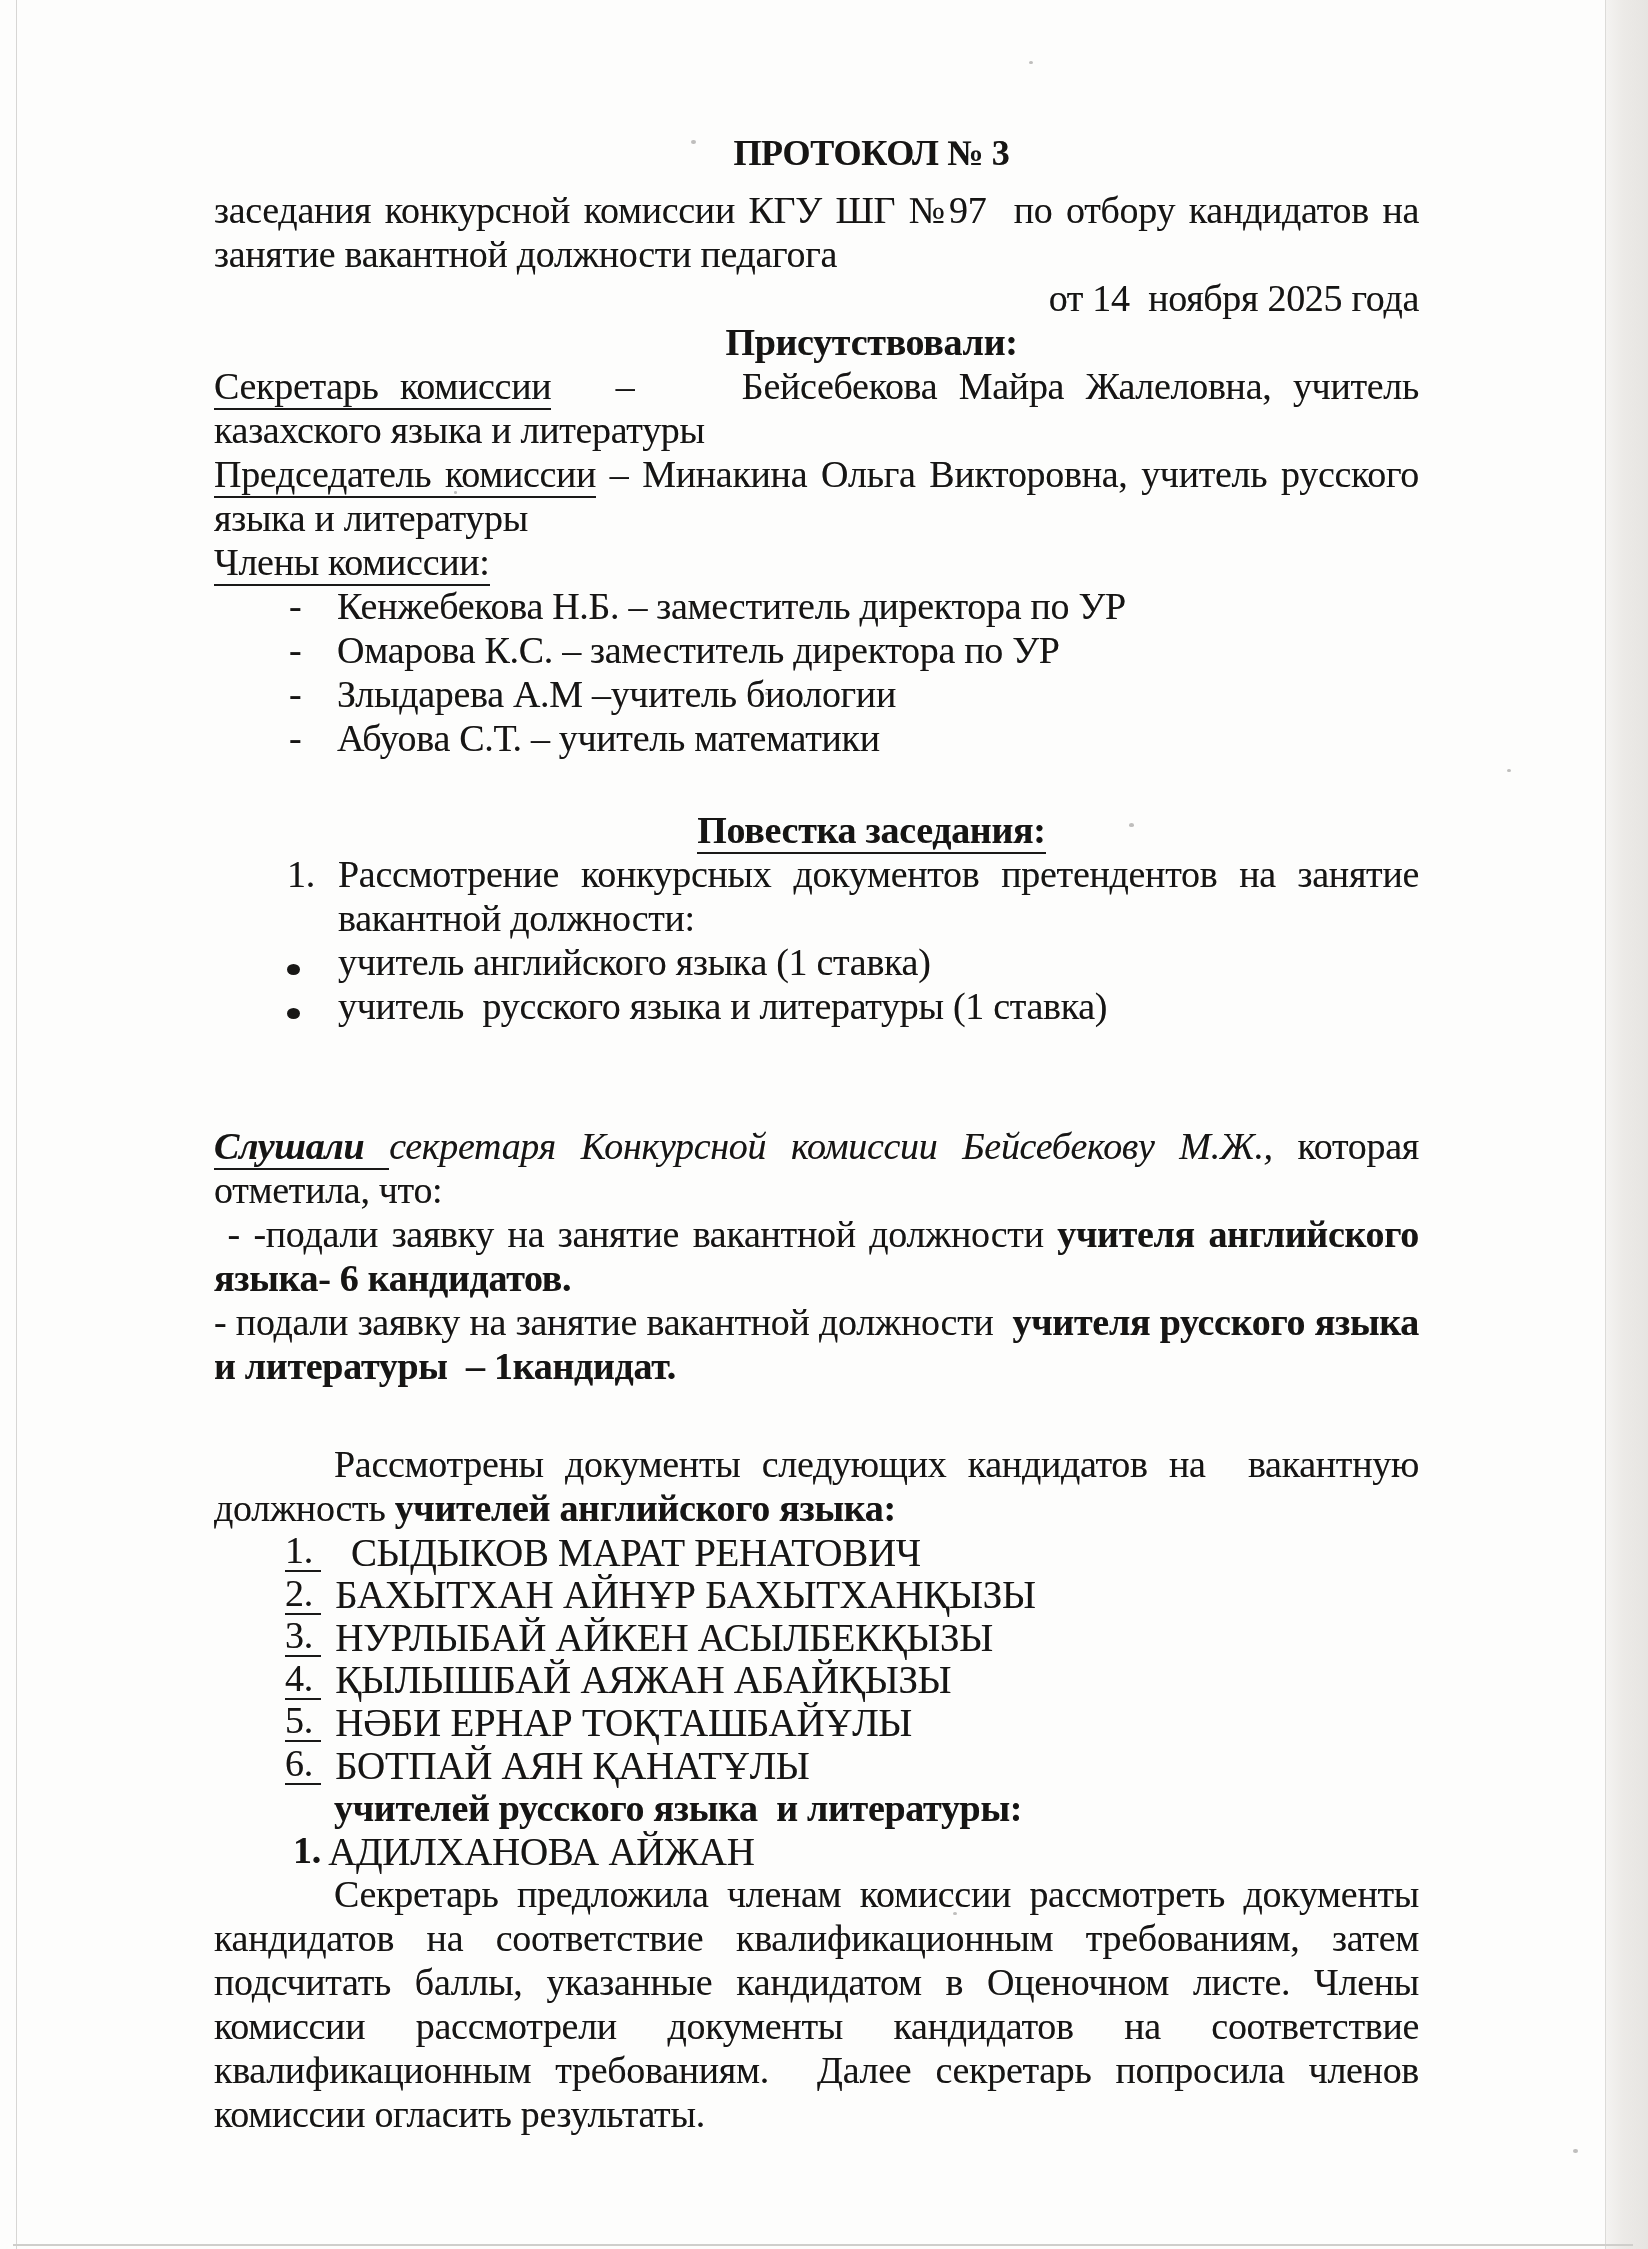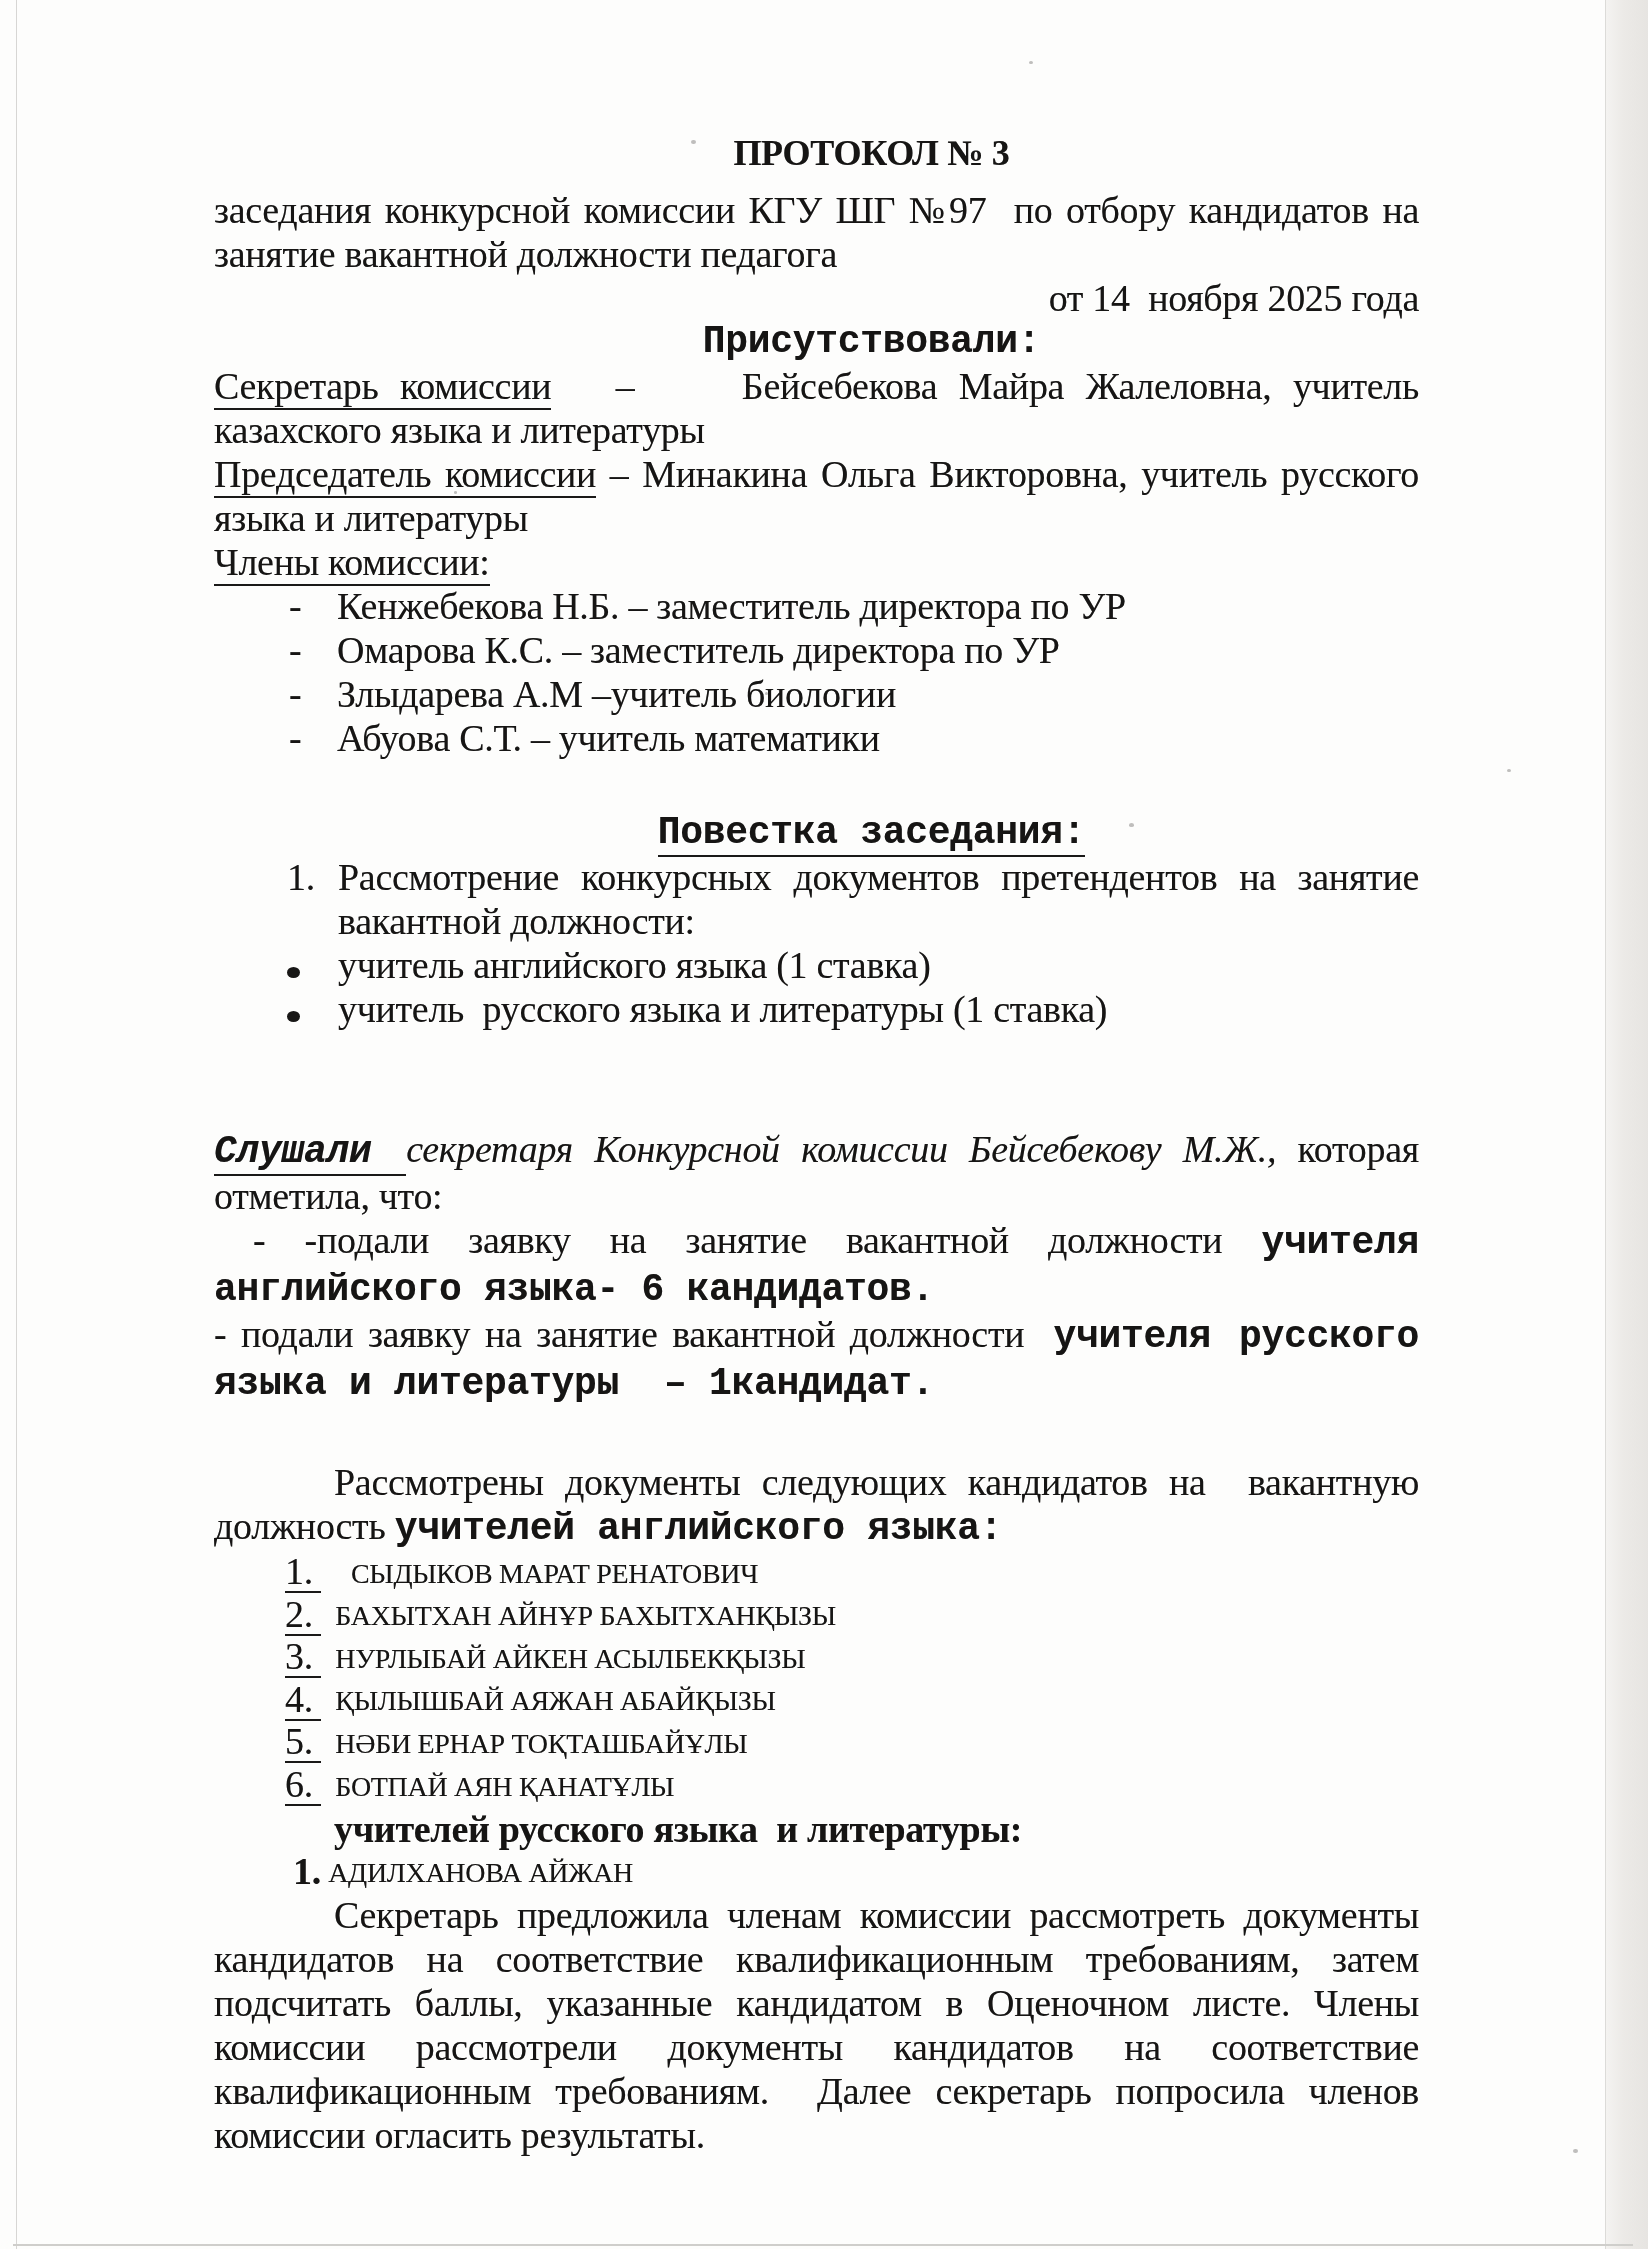--- a/index.html
+++ b/index.html
@@ -33,21 +33,21 @@
     left: 214px; top: 128px;
     width: 1205px;
     font-size: 38px;
     line-height: 44px;
     letter-spacing: -0.3px;
     text-shadow: 0 0 0.6px rgba(20,20,20,.4);
   }
   p { margin: 0; }
   .just { text-align: justify; white-space: pre-wrap; }
   .prewrap { white-space: pre-wrap; }
-  .bold { font-weight: bold; font-family: Liberation Mono, monospace; }
+  .bold { font-weight: bold; }
   .italic { font-style: italic; }
   .u { border-bottom: 2.6px solid #1a1918; padding-bottom: 0.6px; }
   .title {
     font-size: 36px; font-weight: bold; text-align: center;
     margin: 0 0 9px 110px; line-height: 51px;
   }
   .centered { text-align: center; margin-left: 110px; }
   .date-line { text-align: right; }
   
   .row { display: flex; align-items: flex-start; }
@@ -59,21 +59,21 @@
   .row.bullet .marker { width: 51px; flex: none; }
   .dot { display: inline-block; width: 13px; height: 11px; border-radius: 50%; background: #181716; margin-top: 15.6px; }
   .atext { flex: 1; text-align: justify; white-space: pre-wrap; }
   .agenda-head { margin-top: 48px; }
   .heard { margin-top: 96px; }
   .review { margin-top: 54px; text-indent: 120px; }
   .closing { text-indent: 120px; }
   
   .row.cand { margin-left: 71px; line-height: 40px; }
   .row.cand .marker { width: 36px; flex: none; margin-right: 14.3px; border-bottom: 2.6px solid #1a1918; align-self: flex-start; }
-  .cname { font-size: 28px; padding-top: 2.6px; }
+  .cname { font-size: 39px; padding-top: 2.6px; }
   .cname.first { padding-left: 15.6px; }
   .ru-head { font-weight: bold; margin-left: 120px; }
   .row.rcand { margin-left: 79px; line-height: 40px; }
   .row.rcand .marker { width: 30px; flex: none; margin-right: 5.2px; font-weight: bold; }
 </style>
 </head>
 <body>
 
 <div class="page">
 

